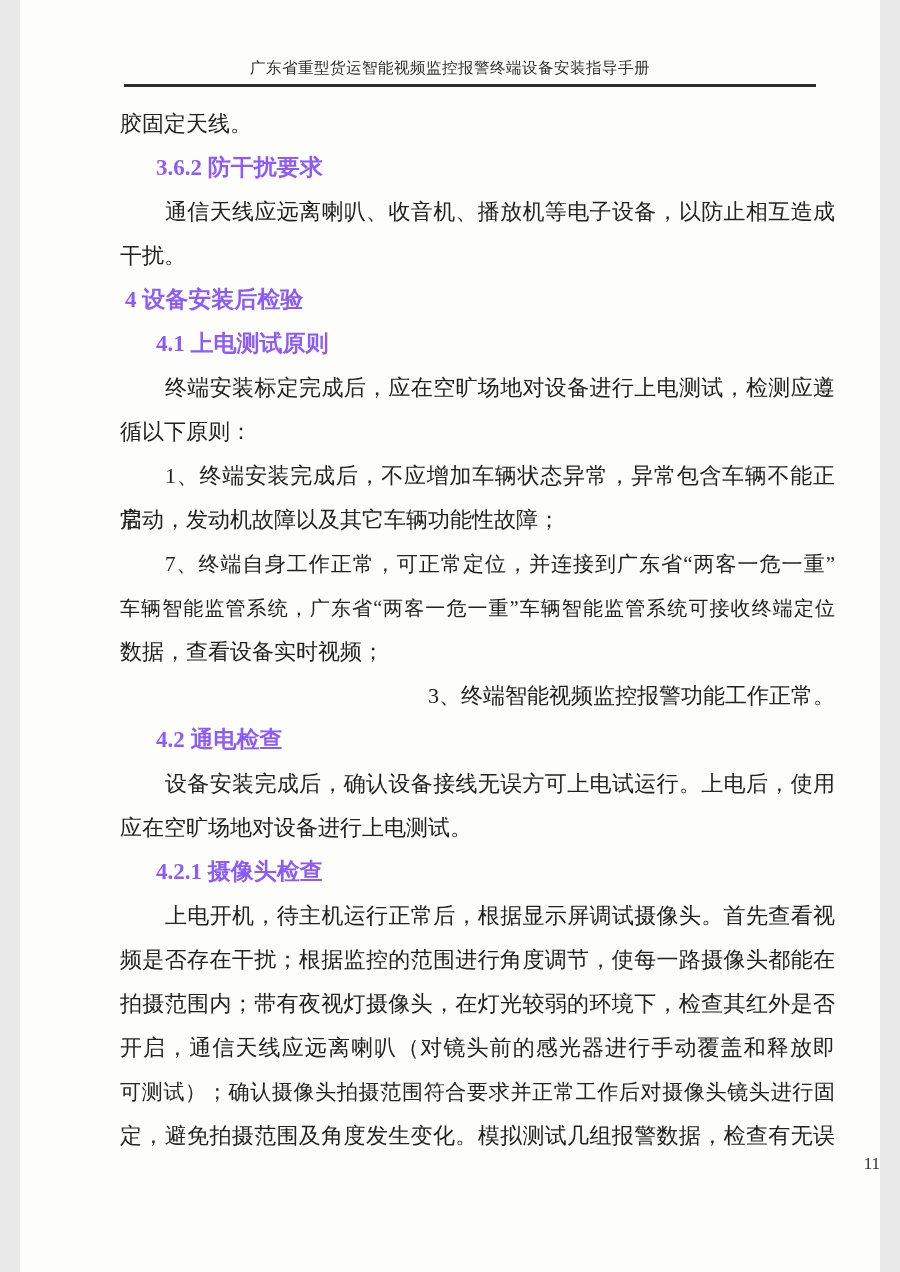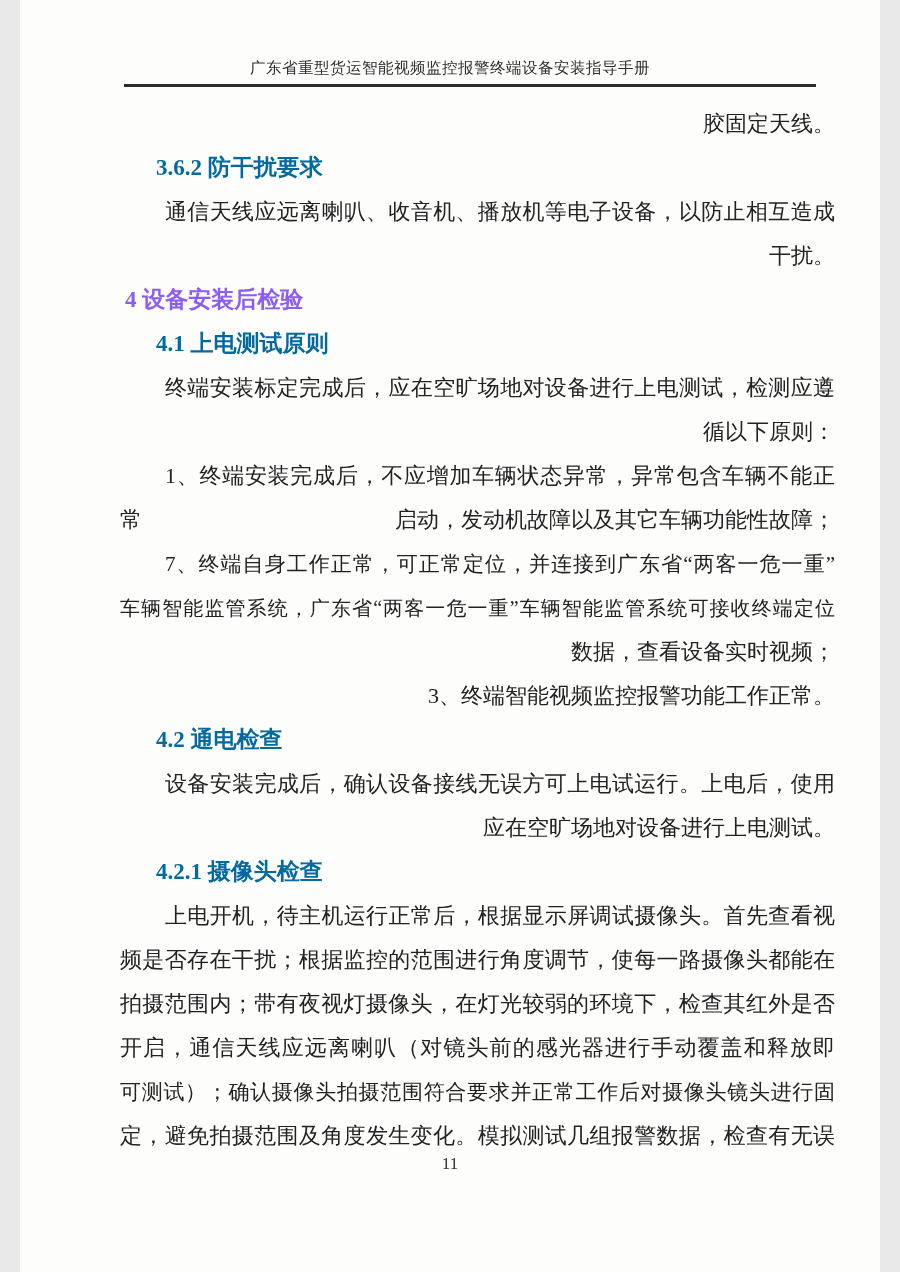--- a/index.html
+++ b/index.html
@@ -26,21 +26,21 @@
   }
   .content{
     position:absolute;top:102px;left:100px;width:715px;
   }
   .line{
     height:44px;line-height:44px;
     font-size:22px;
     color:#222222;
   }
   
-  .p-left{text-align:right;}
+  .p-left{text-align:left;}
   
   .p-first{
     text-indent:45px;
     text-align:justify;
     text-align-last:justify;
     text-justify:inter-ideograph;
   }
   
   .p-just{
     text-align:justify;
@@ -48,27 +48,27 @@
     text-justify:inter-ideograph;
   }
   
   .p-indent{text-indent:45px;text-align:right;}
   .h-main{
     font-weight:bold;font-size:23px;text-indent:5px;
     color:#8b5cf6;
   }
   .h-sub{
     font-weight:bold;font-size:23px;text-indent:36px;
-    color:#0369a1;
+    color:#8b5cf6;
   }
   .compress{font-size:21px;}
   .compress2{font-size:20px;}
   .page-number{
     position:absolute;top:1152px;left:0;width:100%;
-    text-align:center;
+    text-align:right;
     font-size:17px;
     color:#333333;
     line-height:24px;
   }
 </style>
 </head>
 <body>
 
 <div class="page">
 

